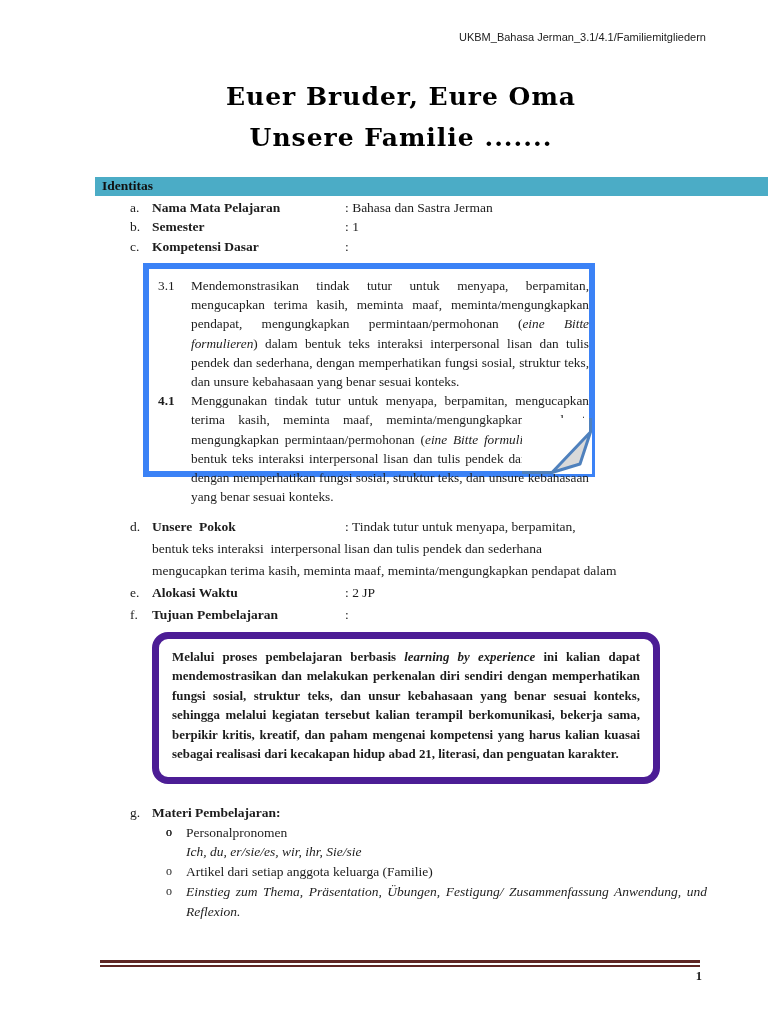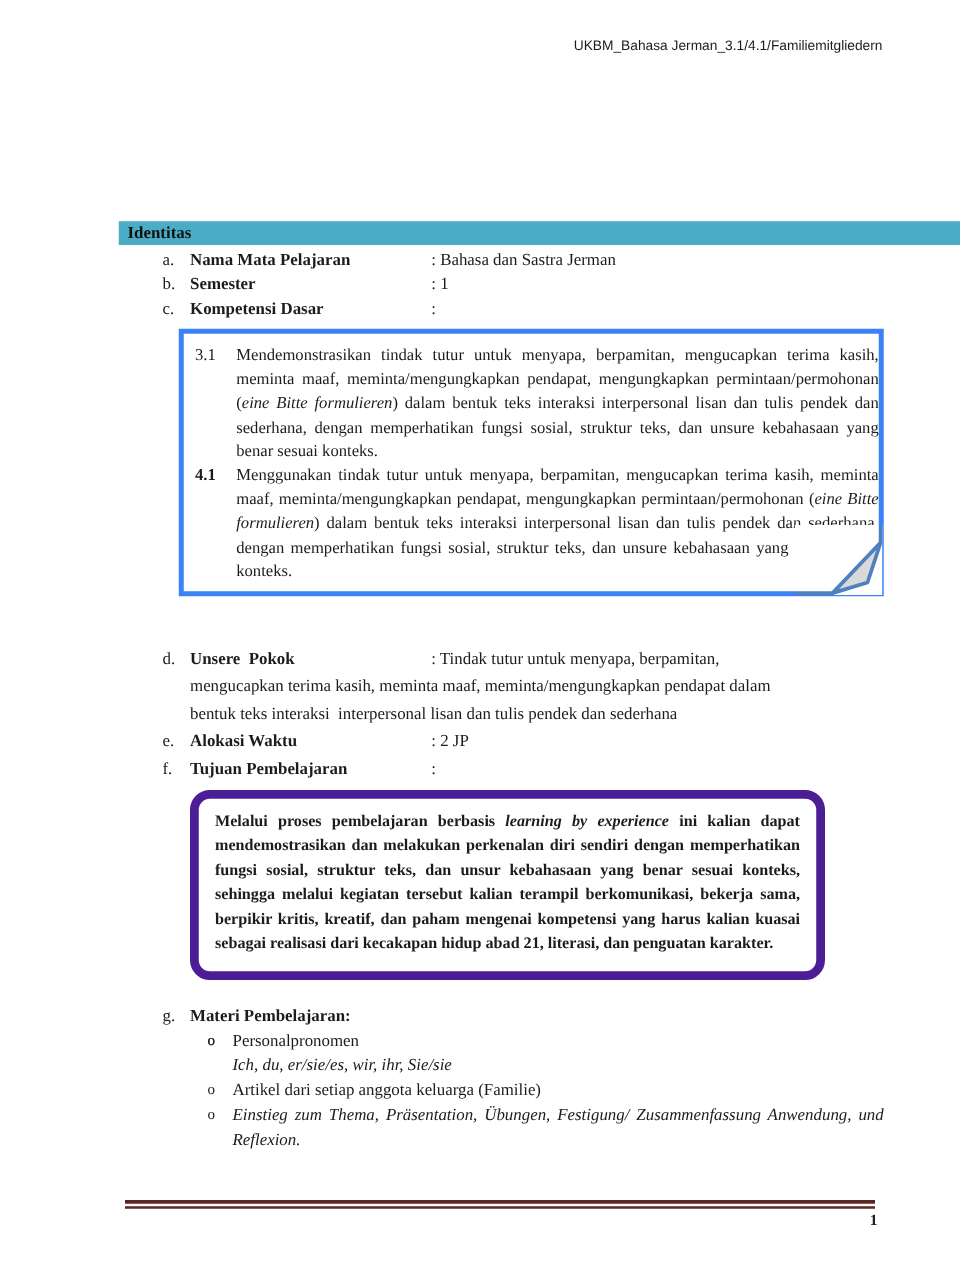--- a/index.html
+++ b/index.html
@@ -53,23 +53,23 @@
     font-size: 13.5px;
     line-height: 19.3px;
   }
   .row { position: relative; padding-left: 22px; }
   .row .letter { position: absolute; left: 0; top: 0; }
   .row .label { font-weight: bold; display: inline-block; width: 193px; white-space: pre-wrap; }
   .kd-box {
     position: absolute;
     left: 143px;
     top: 263px;
-    width: 564px;
+    width: 452px;
     height: 214px;
-    border: 4px solid #3b82f6;
+    border: 6px solid #3b82f6;
     box-sizing: border-box;
     padding: 7px 0 0 9px;
   }
   .kd-item { display: flex; font-size: 13.3px; line-height: 19.2px; }
   .kd-num { width: 33px; flex: none; }
   .kd-num-bold { font-weight: bold; }
   .kd-text { flex: 1; margin: 0; text-align: justify; }
   .fold-svg { position: absolute; right: -3px; bottom: -3px; width: 70px; height: 56px; }
   .def {
     position: absolute;
@@ -129,20 +129,24 @@
     font-weight: bold;
   }
 </style>
 </head>
 <body>
 
 <div class="page">
 
   <div class="doc-code">UKBM_Bahasa Jerman_3.1/4.1/Familiemitgliedern</div>
 
+  <div class="title-block">
+    <div class="title-line1">Euer Bruder, Eure Oma</div>
+    <div class="title-line2">Unsere Familie .......</div>
+  </div>
 
   <div class="identitas-bar">Identitas</div>
 
   <div class="abc">
     <div class="row">
       <span class="letter">a.</span><span class="label">Nama Mata Pelajaran</span><span class="value">: Bahasa dan Sastra Jerman</span>
     </div>
     <div class="row">
       <span class="letter">b.</span><span class="label">Semester</span><span class="value">: 1</span>
     </div>
@@ -164,22 +168,22 @@
       <rect x="0" y="0" width="70" height="56" fill="#ffffff"></rect>
       <line x1="0" y1="54.5" x2="30" y2="54.5" stroke="#4F81BD" stroke-width="3"></line>
       <line x1="68.5" y1="0" x2="68.5" y2="14" stroke="#4F81BD" stroke-width="3"></line>
       <polygon points="30,54.5 68.5,14 58,46" fill="#D9D9D9" stroke="#4F81BD" stroke-width="3" stroke-linejoin="round"></polygon>
     </svg>
   </div>
 
   <div class="def">
     <div class="row">
       <span class="letter">d.</span><span class="label">Unsere  Pokok</span><span class="value">: Tindak tutur untuk menyapa, berpamitan,</span>
+      <div class="pre-wrap">bentuk teks interaksi  interpersonal lisan dan tulis pendek dan sederhana</div>
       <div class="pre-wrap">mengucapkan terima kasih, meminta maaf, meminta/mengungkapkan pendapat dalam</div>
-      <div class="pre-wrap">bentuk teks interaksi  interpersonal lisan dan tulis pendek dan sederhana</div>
     </div>
     <div class="row">
       <span class="letter">e.</span><span class="label">Alokasi Waktu</span><span class="value">: 2 JP</span>
     </div>
     <div class="row">
       <span class="letter">f.</span><span class="label">Tujuan Pembelajaran</span><span class="value">:</span>
     </div>
   </div>
 
   <div class="tujuan-box">

